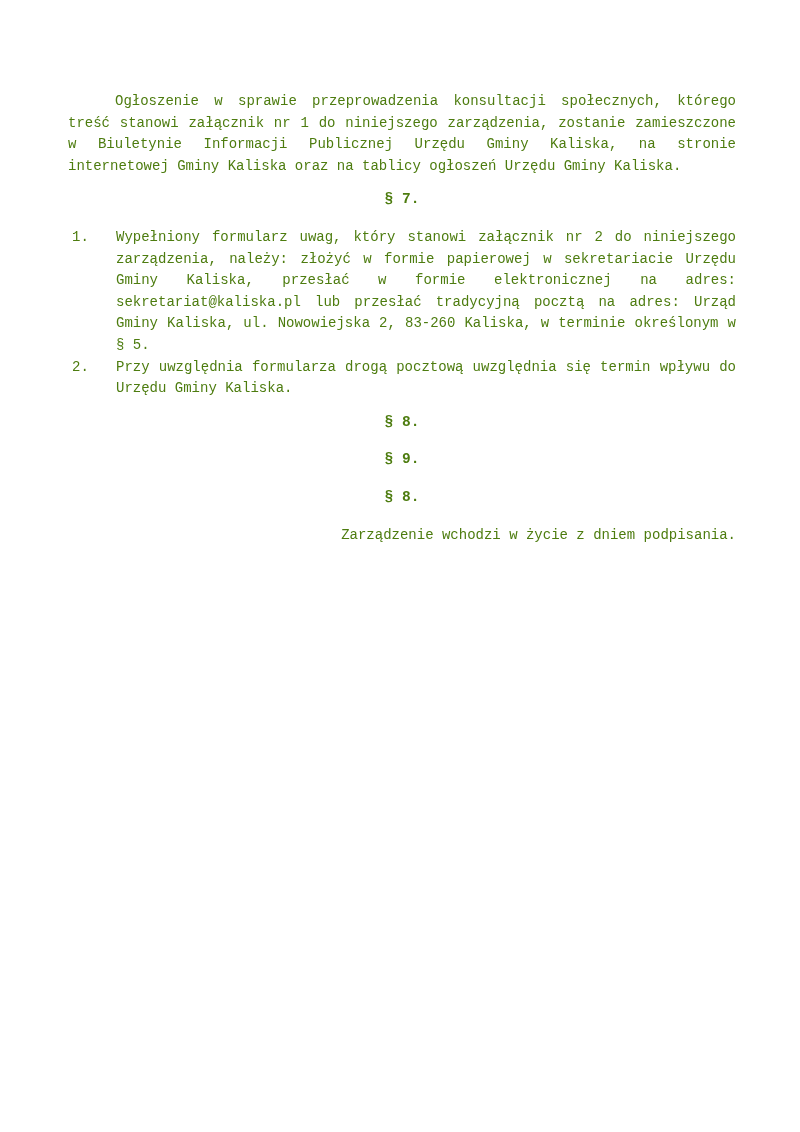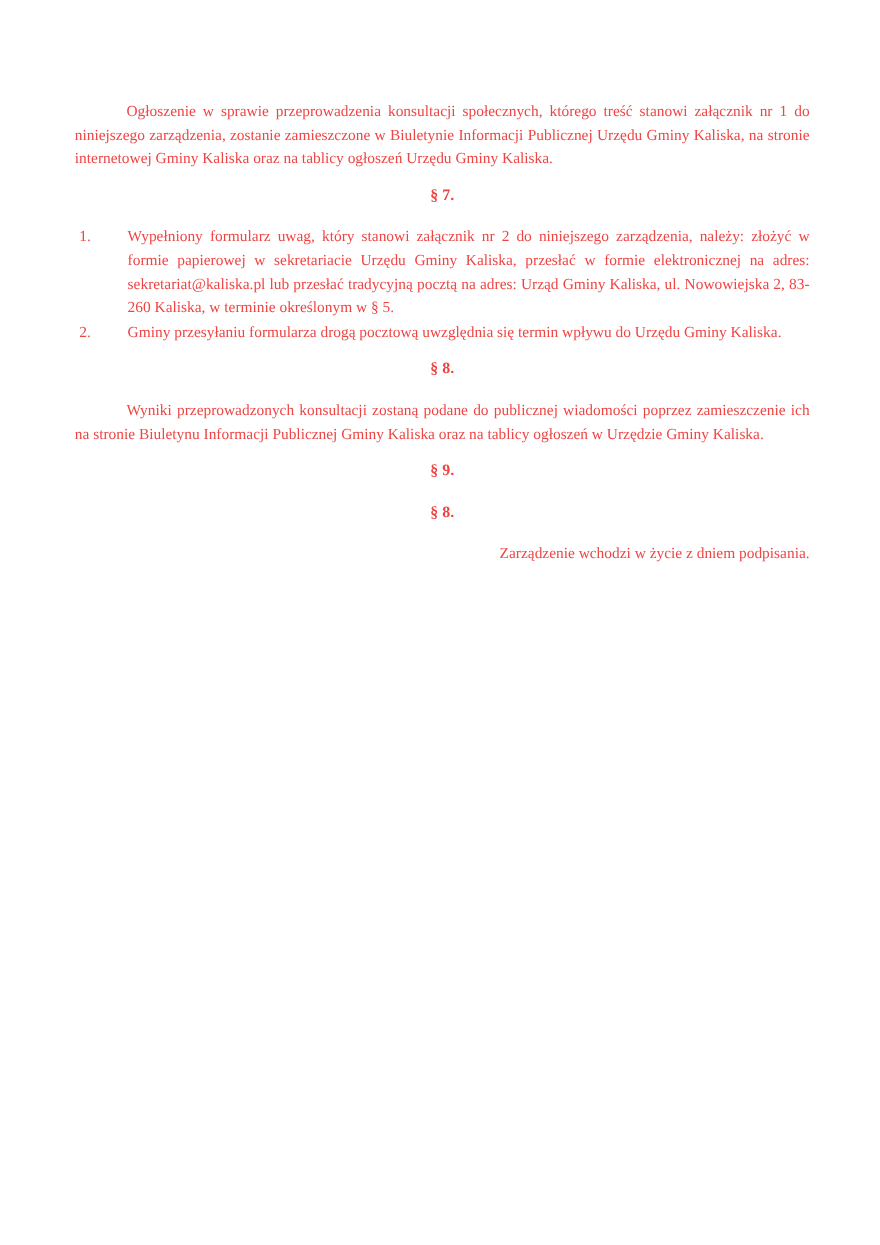--- a/index.html
+++ b/index.html
@@ -5,22 +5,22 @@
   html, body {
     margin: 0;
     padding: 0;
     background: #ffffff;
   }
   .page {
     position: relative;
     width: 800px;
     height: 1132px;
     background: #ffffff;
-    font-family: Liberation Serif, serif;
-    color: #ef4444;
+    font-family: Liberation Mono, monospace;
+    color: #4d7c0f;
     overflow: hidden;
   }
   .content {
     position: absolute;
     top: 91px;
     left: 68px;
     width: 668px;
     font-size: 14px;
     line-height: 21.6px;
   }
@@ -75,27 +75,26 @@
 
     <p class="heading">§ 7.</p>
 
     <div class="ord-list">
       <div class="li-row">
         <span class="li-num">1.</span>
         <span class="li-text">Wypełniony formularz uwag, który stanowi załącznik nr 2 do niniejszego zarządzenia, należy: złożyć w formie papierowej w sekretariacie Urzędu Gminy Kaliska, przesłać w formie elektronicznej na adres: sekretariat@kaliska.pl lub przesłać tradycyjną pocztą na adres: Urząd Gminy Kaliska, ul. Nowowiejska 2, 83-260 Kaliska, w terminie określonym w § 5.</span>
       </div>
       <div class="li-row">
         <span class="li-num">2.</span>
-        <span class="li-text">Gminy przesyłaniu formularza drogą pocztową uwzględnia się termin wpływu do Urzędu Gminy Kaliska.</span>
+        <span class="li-text">Przy uwzględnia formularza drogą pocztową uwzględnia się termin wpływu do Urzędu Gminy Kaliska.</span>
       </div>
     </div>
 
     <p class="heading">§ 8.</p>
 
-    <p class="para">Wyniki przeprowadzonych konsultacji zostaną podane do publicznej wiadomości poprzez zamieszczenie ich na stronie Biuletynu Informacji Publicznej Gminy Kaliska oraz na tablicy ogłoszeń w Urzędzie Gminy Kaliska.</p>
 
     <p class="heading">§ 9.</p>
 
 
     <p class="heading">§ 8.</p>
 
     <p class="para-plain">Zarządzenie wchodzi w życie z dniem podpisania.</p>
 
 
   </div>

